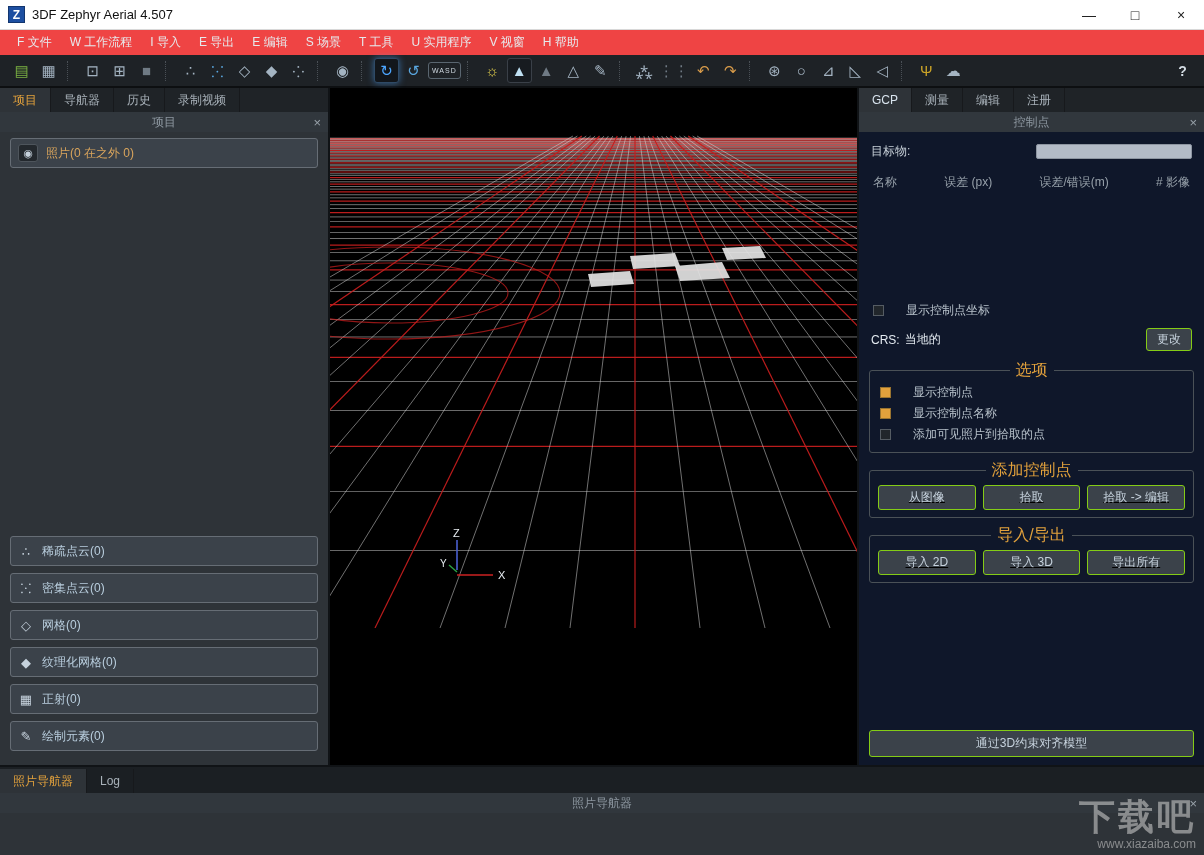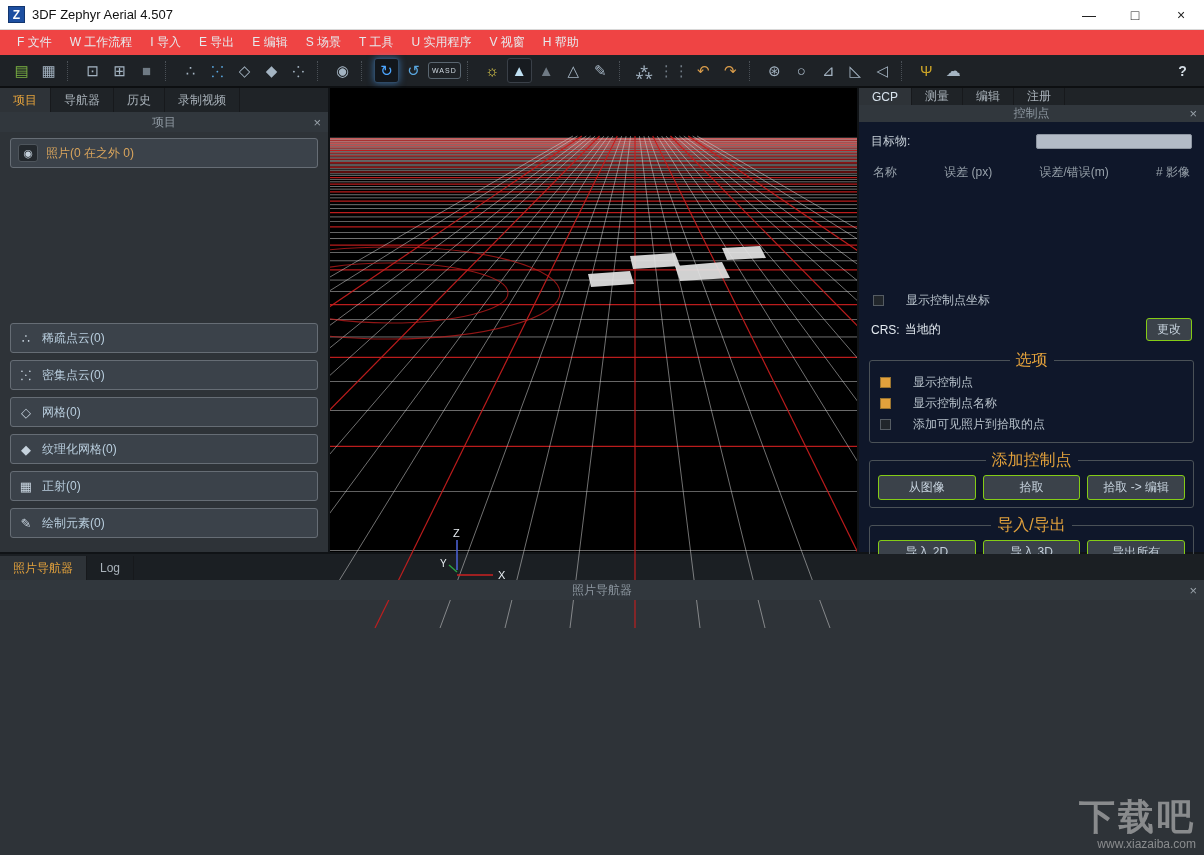--- a/index.html
+++ b/index.html
@@ -26,21 +26,21 @@
                  box-shadow:0 0 7px rgba(77,166,255,.55); }
   .tool.pressed { background:#171b20; border:1px solid #3a4048; border-radius:3px; color:#bfe0f2; }
   .tool.wasd { font-size:7px; border:1px solid #5a6670; border-radius:3px; color:#cfd8e0;
                padding:0 3px; height:17px; min-width:auto; letter-spacing:1px; }
   .tool.help { margin-left:auto; color:#d4dde4; font-weight:bold; font-size:14px; }
   .sep { width:6px; height:20px; border-left:1px dotted #4a5056; margin:0 6px 0 5px; }
   .c-green { color:#7cb342; } .c-blue { color:#5aa7e0; } .c-yellow { color:#e8d44d; }
   .c-amber { color:#d99c4a; } .c-gold { color:#c9a227; } .c-dim { color:#6f7a84; }
 
   
-  .main-row { display:flex; height:464px; background:#000; }
+  .main-row { display:flex; height:677px; background:#000; }
 
   
   .tabs-row { height:24px; background:#1f2327; display:flex; align-items:stretch; }
   .tab { padding:0 13px; display:flex; align-items:center; font-size:12px; color:#a9b2ba; border-right:1px solid #17191c; }
   .tab.active { background:#2e3338; color:#e2a13c; }
   .tab.active-light { background:#2e3338; color:#d9e4ee; }
   .panel-header { height:20px; background:#31373d; display:flex; align-items:center; justify-content:center;
                   position:relative; font-size:12px; color:#8d97a0; }
   .panel-close { position:absolute; right:7px; top:0; height:100%; display:flex; align-items:center;
                  color:#99a2aa; font-size:13px; }
@@ -71,21 +71,21 @@
   .chk-row { display:flex; align-items:center; gap:22px; padding:3px 14px; font-size:12px; color:#b6c0c9; }
   .chk { width:11px; height:11px; background:#21262b; border:1px solid #555c63; flex:none; }
   .chk.checked { background:#e2a13c; border-color:#9a7430; }
   .crs-row { display:flex; align-items:center; gap:5px; padding:6px 12px 2px; font-size:12px; color:#e3eaf0; }
   .crs-row .btn { margin-left:auto; padding:2px 10px; }
   fieldset.group { border:1px solid #4a5157; border-radius:3px; margin:7px 10px 0; padding:1px 6px 7px; }
   fieldset.group legend { margin:0 auto; padding:0 6px; font-size:16px; color:#e2a13c; }
   .group .chk-row { padding:2px 4px; }
   .btn { background:#3b424a; border:1px solid #84cc16; border-radius:3px; color:#c6d2dd;
          font-size:12px; padding:3px 8px; font-family:inherit; }
-  .btn-row { display:flex; gap:7px; padding:3px 2px 0; }
+  .btn-row { display:flex; gap:7px; padding:3px 2px 0;text-decoration:underline; }
   .btn-row .btn { flex:1; white-space:nowrap; }
   .align-row { margin-top:auto; padding:0 10px; }
   .align-row .btn { width:100%; padding:4px 0; }
 
   
   .bottom-panel { height:227px; display:flex; flex-direction:column; background:#2e3338; border-top:2px solid #101316; }
   .bottom-body { flex:1; background:#2e3338; }
 
   
   .watermark { position:absolute; right:8px; bottom:4px; text-align:right; opacity:.6; color:#c6c6c6; pointer-events:none; }

